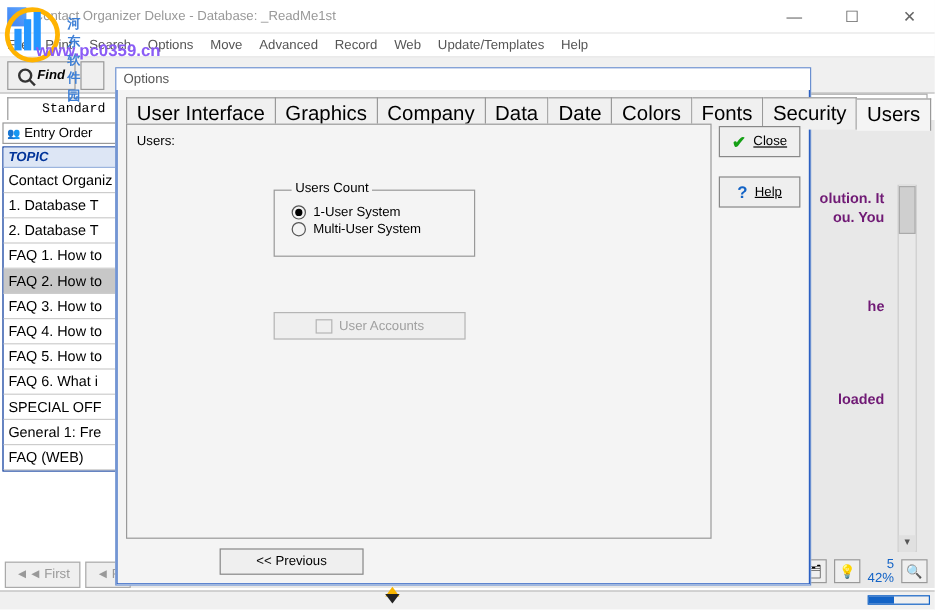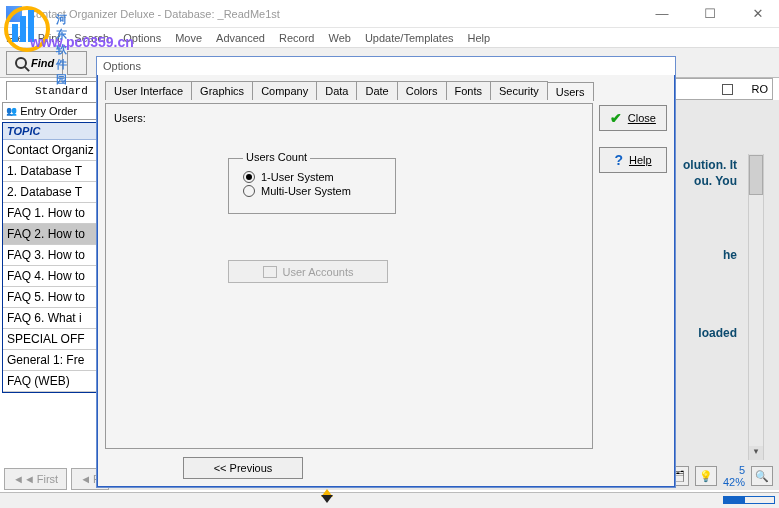--- a/index.html
+++ b/index.html
@@ -44,37 +44,37 @@
 .entryorder { height:18px; border:1px solid #999; margin:2px 2px; display:flex; align-items:center; padding:0 3px; gap:3px; font-size:10px;}
 .eo-icon{ font-size:9px; color:#c00;}
 .topic-block{ border:1px solid #003399; margin:1px 2px;}
 .topic-hdr{ background:#dde6f5; color:#003399; font-style:italic; font-weight:bold; padding:2px 4px; border-bottom:1px solid #9cb5de;}
 .topic-list div{ padding:3px 4px; border-bottom:1px solid #ccc; font-size:12px; white-space:nowrap; overflow:hidden; }
 .topic-list div.sel{ background:#c7c7c7;}
 
 .rightpanel { flex:1; position:relative; background:#e8e8e8;}
 
 
-.rsnip{ position:absolute; right:42px; color:#0c4a6e; font-size:12px; font-weight:bold; }
+.rsnip{ position:absolute; right:42px; color:#701a75; font-size:12px; font-weight:bold; }
 .scrollbar-r{ position:absolute; right:15px; top:54px; bottom:30px; width:16px; background:#e9e9e9; border:1px solid #ccc;}
 .scrollbar-r .thumb{ position:absolute; top:0; left:0; right:0; height:40px; background:#cfcfcf; border:1px solid #aaa;}
 .scrollbar-r .arr{position:absolute;left:0;right:0;height:14px;text-align:center;font-size:9px;color:#555;background:#e0e0e0;}
 .scrollbar-r .arr.top{top:-1px}
 .scrollbar-r .arr.bot{bottom:-1px}
 
 
 .navbar{ position:absolute; left:4px; bottom:18px; display:flex; gap:4px; z-index:50;}
 .navbtn{ border:1px solid #aaa; background:#efefef; color:#999; padding:4px 8px; display:flex; align-items:center; gap:2px;}
 
 
 .dialog { position:absolute; left:96px; top:56px; width:580px; height:432px; background:#f5f5f5; border:1px solid #6a8fd0; box-shadow:0 0 0 1px #2b5fc2 inset; z-index:60;}
 .dlg-title{ height:18px; background:#fff; color:#555; padding:0 6px; font-size:11px; display:flex; align-items:center;}
 .dlg-body{ position:absolute; top:18px; left:2px; right:2px; bottom:2px; background:#f4f4f4;}
 .dlg-tabs{ display:flex; padding:6px 6px 0 6px;}
-.dlg-tab{ border:1px solid #999; border-bottom:none; padding:3px 8px; background:#f0f0f0; margin-right:0; font-size:11px; white-space:nowrap;}
+.dlg-tab{ border:1px solid #999; border-bottom:none; padding:3px 8px; background:#f0f0f0; margin-right:0; font-size:17px; white-space:nowrap;}
 .dlg-tab.active{ background:#f4f4f4; position:relative; top:1px; font-weight:normal;}
 .dlg-tab:not(:first-child){ border-left:none;}
 .dlg-page{ position:absolute; top:28px; left:6px; right:80px; bottom:36px; border:1px solid #999; border-top:1px solid #999; background:#f4f4f4; padding:8px;}
 .fieldset{ border:1px solid #999; padding:10px 14px 14px; margin:34px 0 0 114px; width:168px;}
 .fieldset .fs-title{ position:relative; top:-18px; background:#f4f4f4; display:inline-block; padding:0 3px;}
 .radio-row{ display:flex; align-items:center; gap:6px; margin:2px 0;}
 .radio{ width:12px; height:12px; border:1px solid #555; border-radius:50%; display:inline-flex; align-items:center; justify-content:center;}
 .radio.checked:after{ content:""; width:6px; height:6px; background:#000; border-radius:50%;}
 .ua-btn{ margin:46px 0 0 114px; width:160px; height:23px; border:1px solid #b5b5b5; background:#efefef; color:#a0a0a0; display:flex; align-items:center; justify-content:center; gap:6px;}
 .ua-icon{ width:14px; height:12px; border:1px solid #b5b5b5; display:inline-block;}

